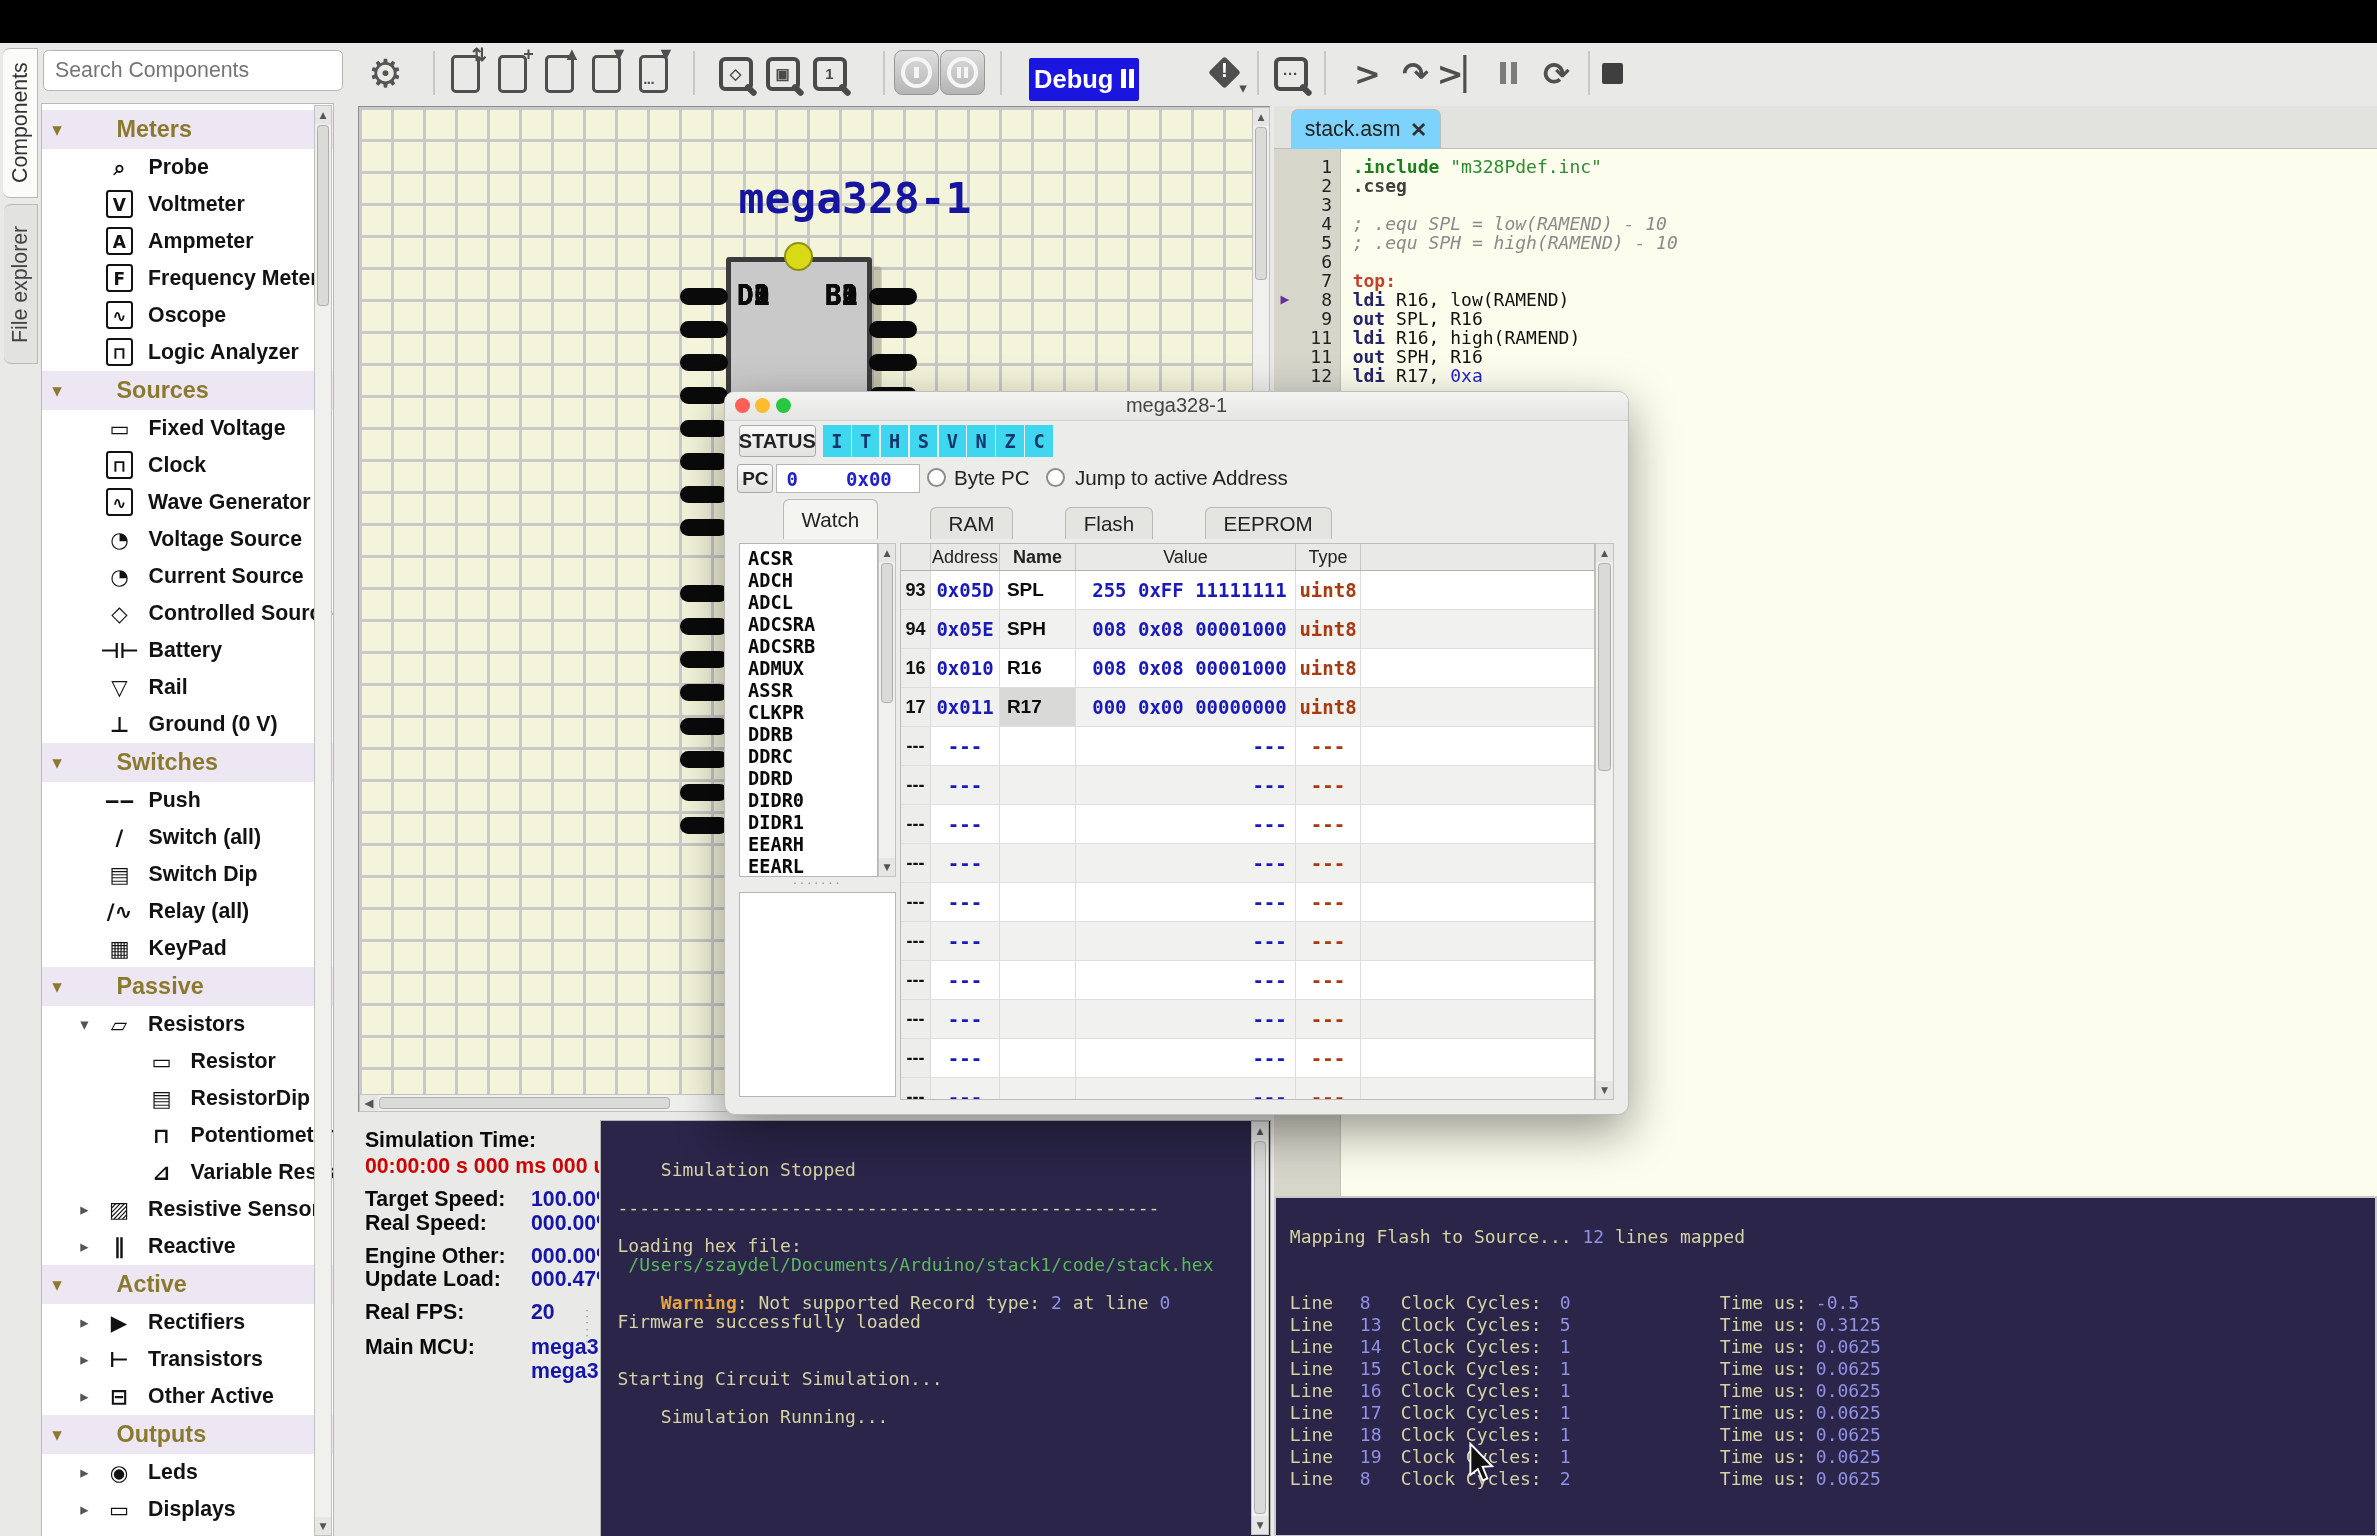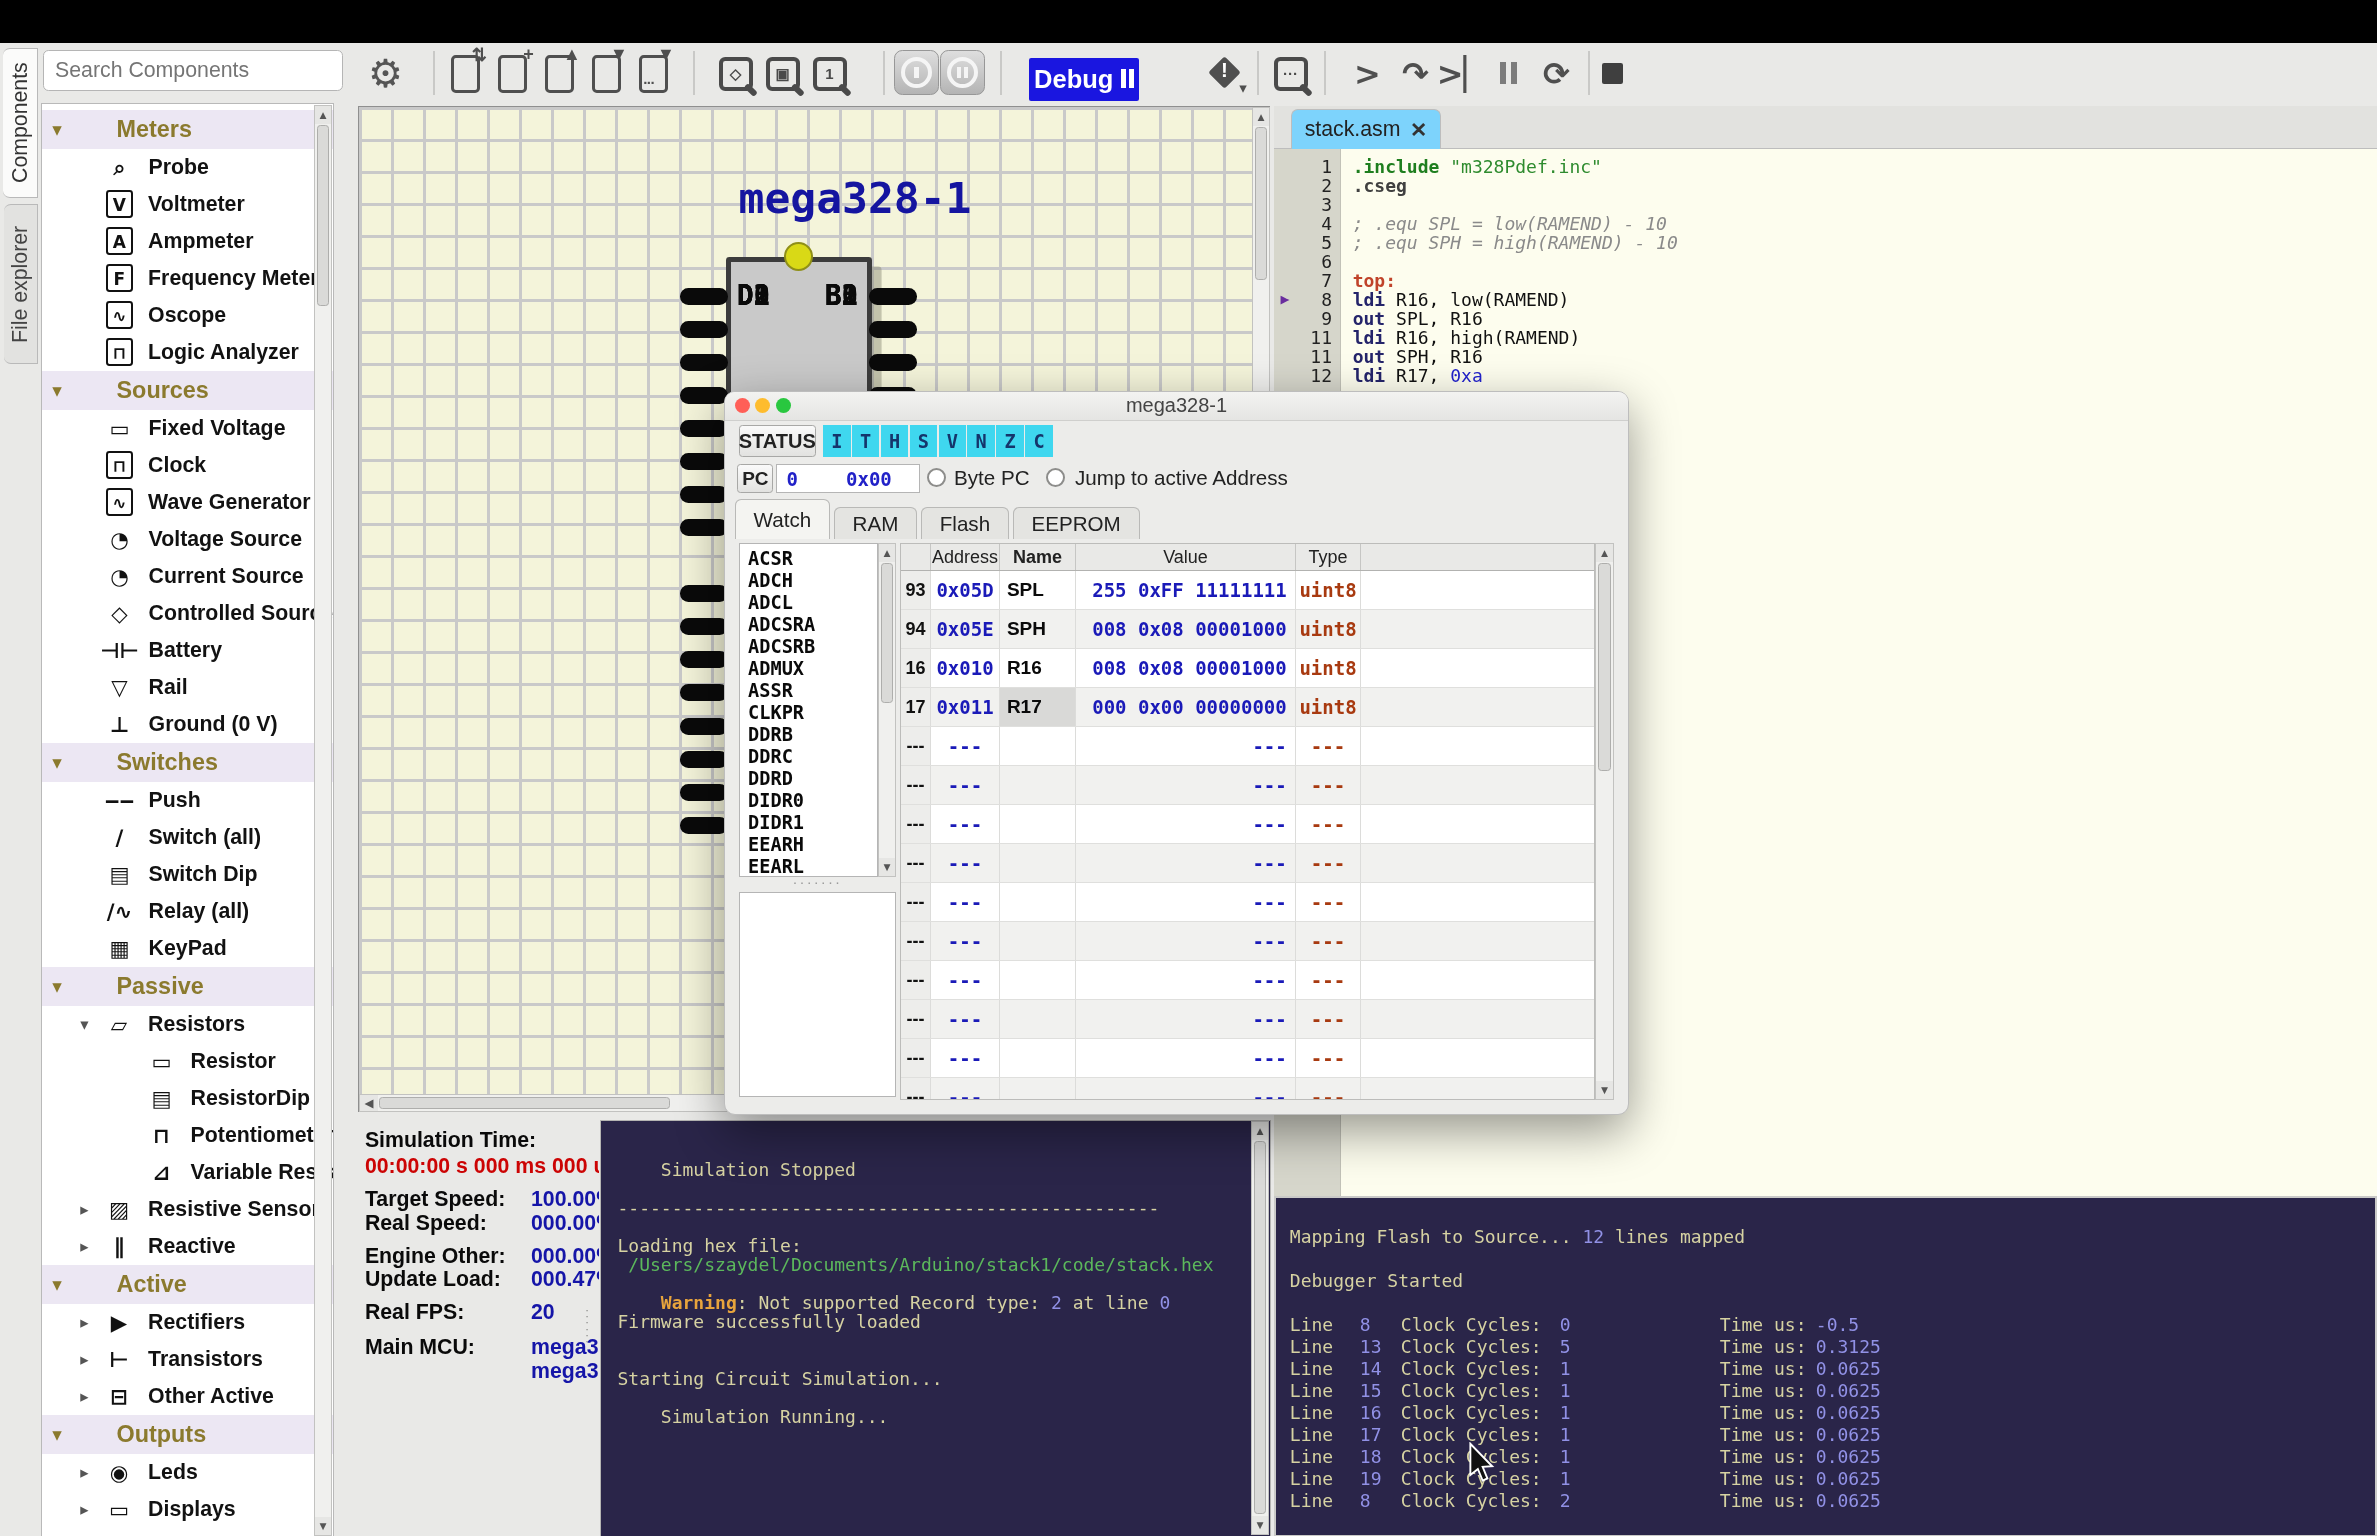--- a/index.html
+++ b/index.html
@@ -114,21 +114,21 @@
         display:flex;align-items:center;justify-content:center;font-weight:bold;color:#222;box-sizing:border-box;}
   #flagrow{left:98px;top:33px;display:flex;gap:1.4px;}
   .flag{width:27.5px;height:32px;background:#3fd7ef;color:#15356b;font-family:"DejaVu Sans Mono",monospace;
         font-weight:bold;font-size:18.6px;display:flex;align-items:center;justify-content:center;}
   .pcfield{left:51px;top:72px;width:144px;height:29px;background:#fff;border:1.4px solid #b5b5b5;box-sizing:border-box;
         font-family:"DejaVu Sans Mono",monospace;font-size:19px;font-weight:bold;color:#2121c8;}
   .radio{position:absolute;width:19px;height:19px;border-radius:50%;border:2.1px solid #8d8d8b;background:#fff;box-sizing:border-box;}
   .rlabel{position:absolute;font-size:20.6px;color:#222;}
   .dtabs{left:9.6px;top:107px;height:40px;display:flex;align-items:flex-end;}
   .dtab{height:32px;padding:0 18px;background:#e4e4e1;border:1.4px solid #b9b9b7;border-bottom:none;border-radius:6.2px 6.2px 0 0;
-        font-size:20.6px;color:#222;display:flex;align-items:center;margin-right:3.4px;box-sizing:border-box;}
+        font-size:20.6px;color:#222;display:flex;align-items:center;margin-right:3.4px;box-sizing:border-box;margin-left:48px;}
   .dtab.active{background:#f4f4f1;height:40px;}
   #reglist{left:13.8px;top:151px;width:139px;height:334px;background:#fff;border:1.4px solid #b5b5b5;box-sizing:border-box;
         overflow:hidden;padding:4.1px 0 0 8.3px;}
   .regitem{height:22px;line-height:22px;font-family:"DejaVu Sans Mono",monospace;font-size:18.6px;font-weight:bold;color:#0a0a0a;}
   #wsplit{left:13.8px;top:486px;width:157px;height:11px;text-align:center;color:#9a9a9a;font-size:15px;letter-spacing:2.1px;line-height:8.3px;}
   #wempty{left:13.8px;top:500px;width:157px;height:205px;background:#fff;border:1.4px solid #b5b5b5;box-sizing:border-box;}
   #wtable{left:175px;top:151px;width:695px;height:557px;background:#fff;border:1.4px solid #bcbcba;box-sizing:border-box;overflow:hidden;}
   .thead{display:flex;height:26px;border-bottom:1.4px solid #b2b2b0;background:#e9e9e7;}
   .thead div{border-right:1.4px solid #c6c6c4;font-size:18px;color:#222;display:flex;align-items:center;justify-content:center;box-sizing:border-box;}
   .trow{display:flex;height:38px;border-bottom:1.4px solid #dfdfdd;background:#fff;}
@@ -689,21 +689,20 @@
     <div class="ar">▲</div>
     <div class="thumb" style="top:19px;height:371px;"></div>
     <div class="ar arb">▼</div>
   </div>
 
   <div class="abs" id="terminal">
     <div>
 
     <div class="cline"><span class="tk-cream">Mapping Flash to Source... </span><span class="tk-purple">12</span><span class="tk-cream"> lines mapped</span></div>
         <div class="cline"></div>
-        <div class="cline"><span class="tk-cream">Debugger Started</span></div>
         <div class="cline"></div>
       </div>
     <div>
 
         <div class="trow2">
           <span class="tl-line">Line</span>
           <span class="tl-n">8</span>
           <span class="tl-cyc">Clock Cycles:</span>
           <span class="tl-c">0</span>
           <span class="tl-t">Time us:</span>

